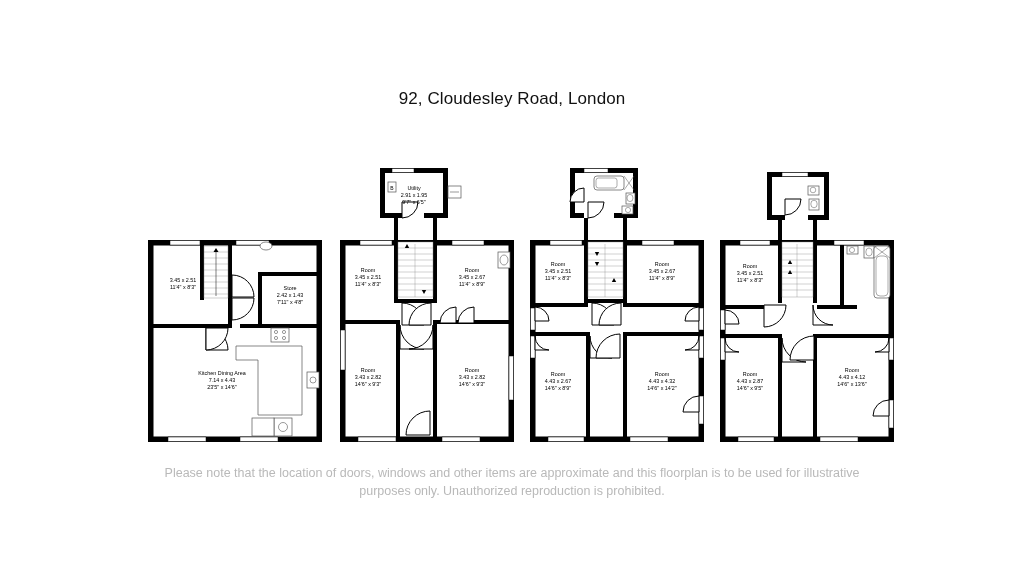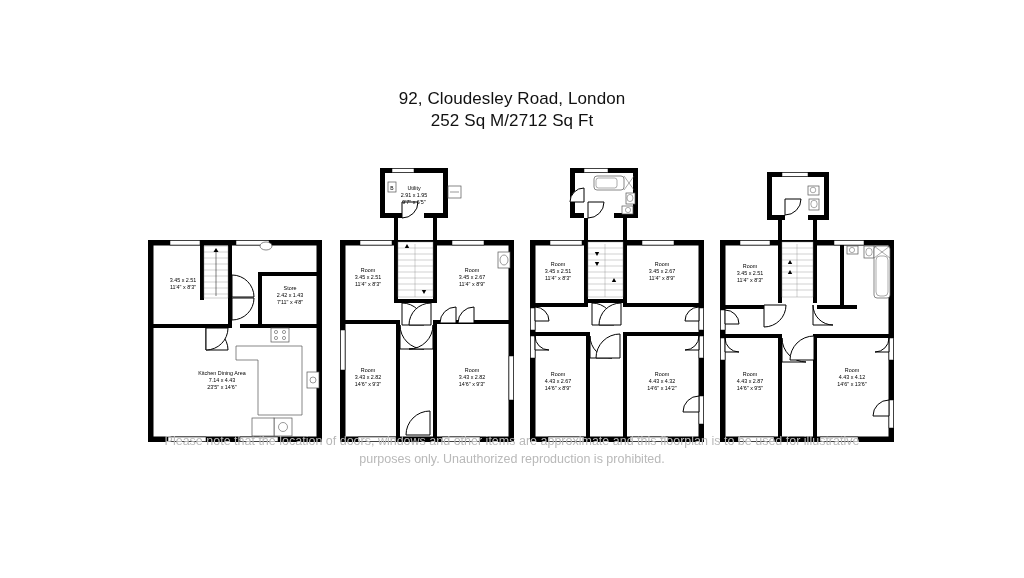--- a/index.html
+++ b/index.html
@@ -45,42 +45,41 @@
   .floor {
     position: absolute;
     top: 0;
     width: 190px;
     height: 300px;
   }
   .floor svg { display: block; }
   .disclaimer {
     position: absolute;
     left: 140px;
-    top: 432px;
+    top: 464px;
     width: 744px;
     text-align: center;
     font-size: 12.5px;
     line-height: 1.45;
     color: #b9b9b9;
   }
   text {
     font-family: "Liberation Sans", sans-serif;
     fill: #000000;
   }
   .rm-label { font-size: 5.4px; text-anchor: middle; }
   .rm-dim  { font-size: 5.4px; text-anchor: middle; }
 </style>
 </head>
 <body>
 
 <div id="plan-root">
 
   <div class="title-block">
     <div class="title-line">92, Cloudesley Road, London</div>
-    <div class="title-line">252 Sq M/2712 Sq Ft</div>
   </div>
 
   <div class="floors">
 
     <div class="floor" id="f-basement" style="left:140px">
       <svg width="190" height="300" viewBox="0 0 190 300">
         <g>
 
           <path d="M8,80 L182,80 L182,282 L8,282 Z" fill="#fff" stroke="#000" stroke-width="0"></path>
 

